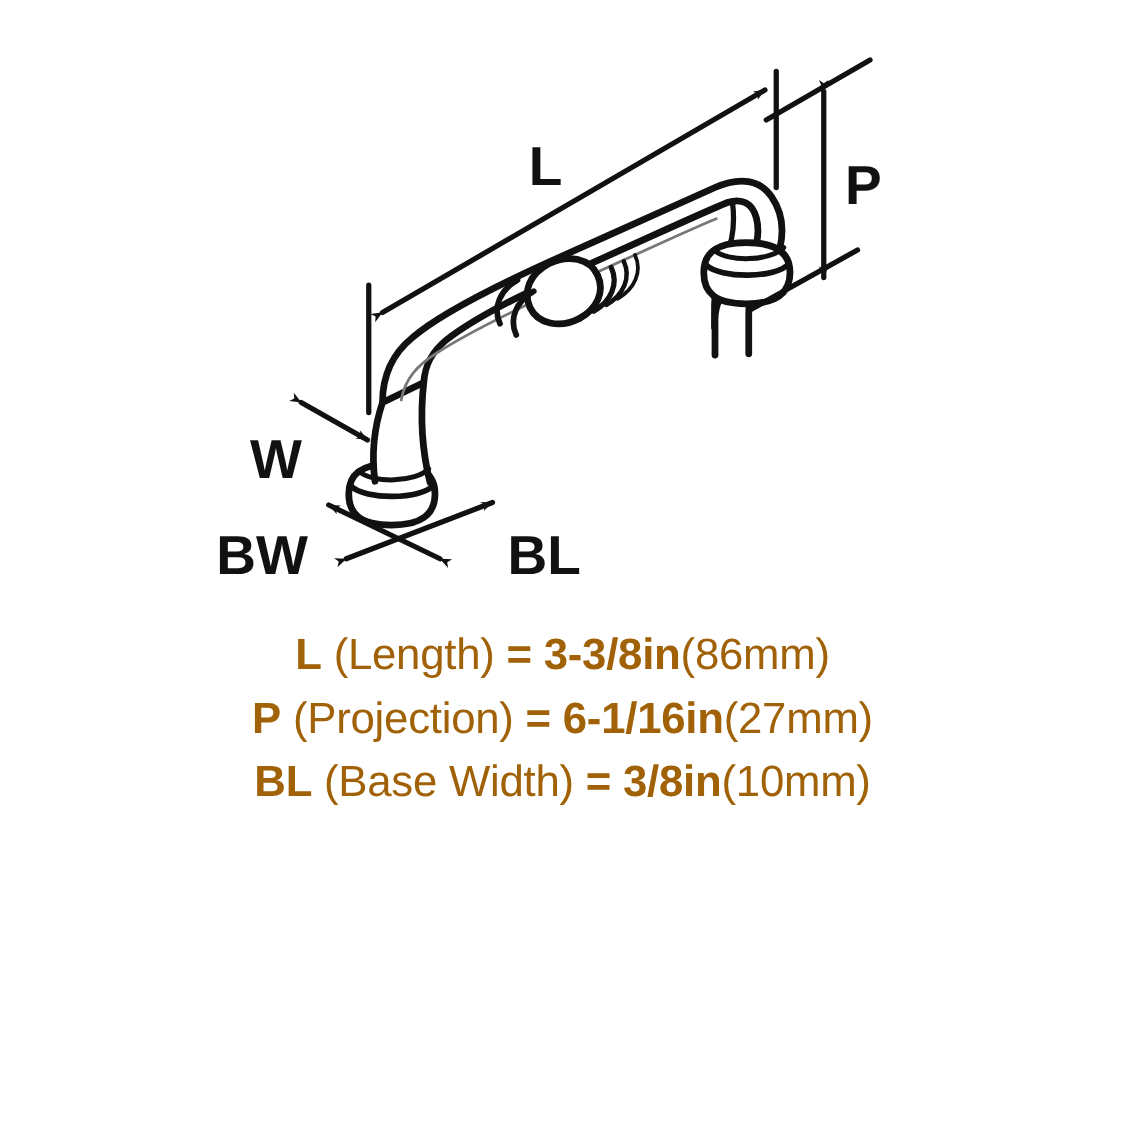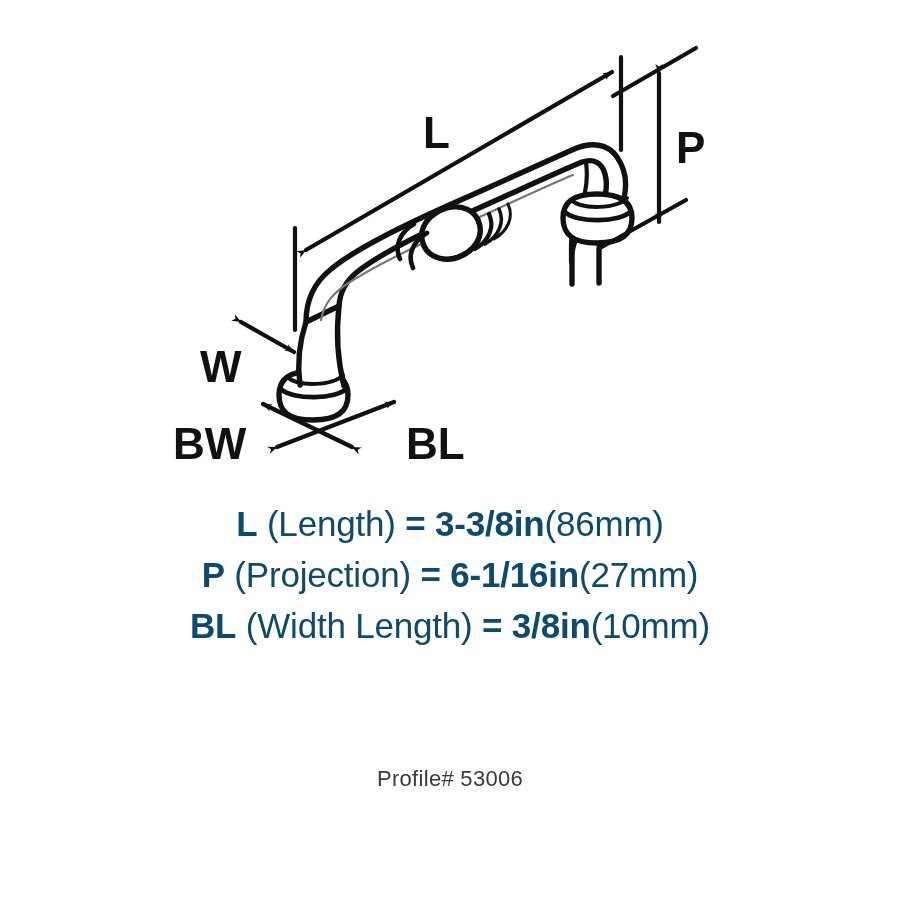--- a/index.html
+++ b/index.html
@@ -32,21 +32,21 @@
     position: absolute;
     left: 0;
     top: 498px;
     width: 900px;
     text-align: center;
   }
   .spec-line {
     display: block;
     width: 100%;
     text-align: center;
-    color: #0c4a6e;
+    color: #a16207;
     font-size: 35px;
     line-height: 51px;
     white-space: nowrap;
     letter-spacing: -0.2px;
   }
   .sym {
     font-weight: bold;
   }
   .nm {
     font-weight: normal;
@@ -214,21 +214,20 @@
     <div class="spec-line">
       <span class="sym">L</span><span>&nbsp;</span><span class="nm">(Length)</span><span>&nbsp;</span><span class="eqv">= 3-3/8in</span><span class="mm">(86mm)</span>
     </div>
 
 
     <div class="spec-line">
       <span class="sym">P</span><span>&nbsp;</span><span class="nm">(Projection)</span><span>&nbsp;</span><span class="eqv">= 6-1/16in</span><span class="mm">(27mm)</span>
     </div>
 
     <div class="spec-line">
-      <span class="sym">BL</span><span>&nbsp;</span><span class="nm">(Width Length)</span><span>&nbsp;</span><span class="eqv">= 3/8in</span><span class="mm">(10mm)</span>
+      <span class="sym">BL</span><span>&nbsp;</span><span class="nm">(Base Width)</span><span>&nbsp;</span><span class="eqv">= 3/8in</span><span class="mm">(10mm)</span>
     </div>
 
 
   </div>
 
-  <div id="profile-number">Profile# 53006</div>
 
 </div>
 
 </body></html>

